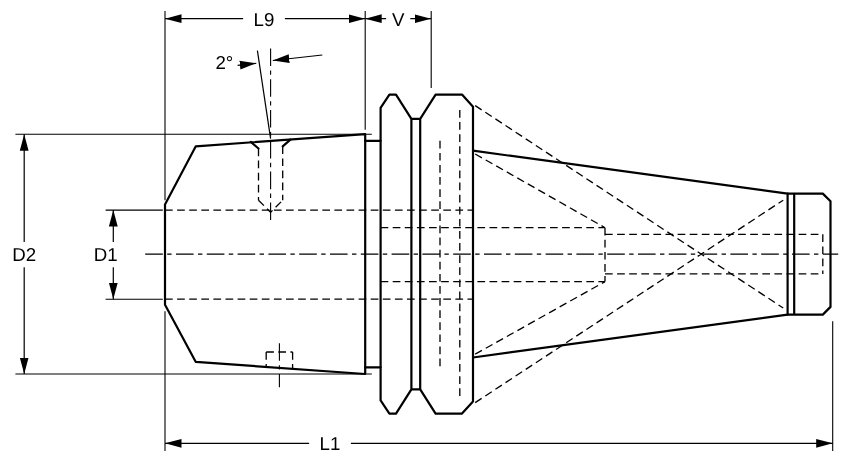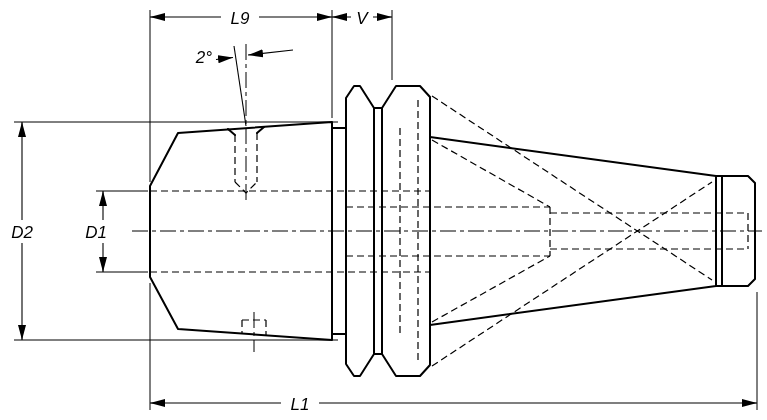--- a/index.html
+++ b/index.html
@@ -7,21 +7,20 @@
     padding: 0;
     background: #ffffff;
     font-family: "Liberation Sans", sans-serif;
   }
   .stage {
     position: relative;
     width: 767px;
     height: 420px;
     background: #ffffff;
     overflow: hidden;
-    font-style: italic;
   }
   .stage svg { position: absolute; inset: 0; display: block; }
 
   .outline {
     fill: none;
     stroke: #000000;
     stroke-width: 2;
     stroke-linejoin: round;
     stroke-linecap: round;
   }

